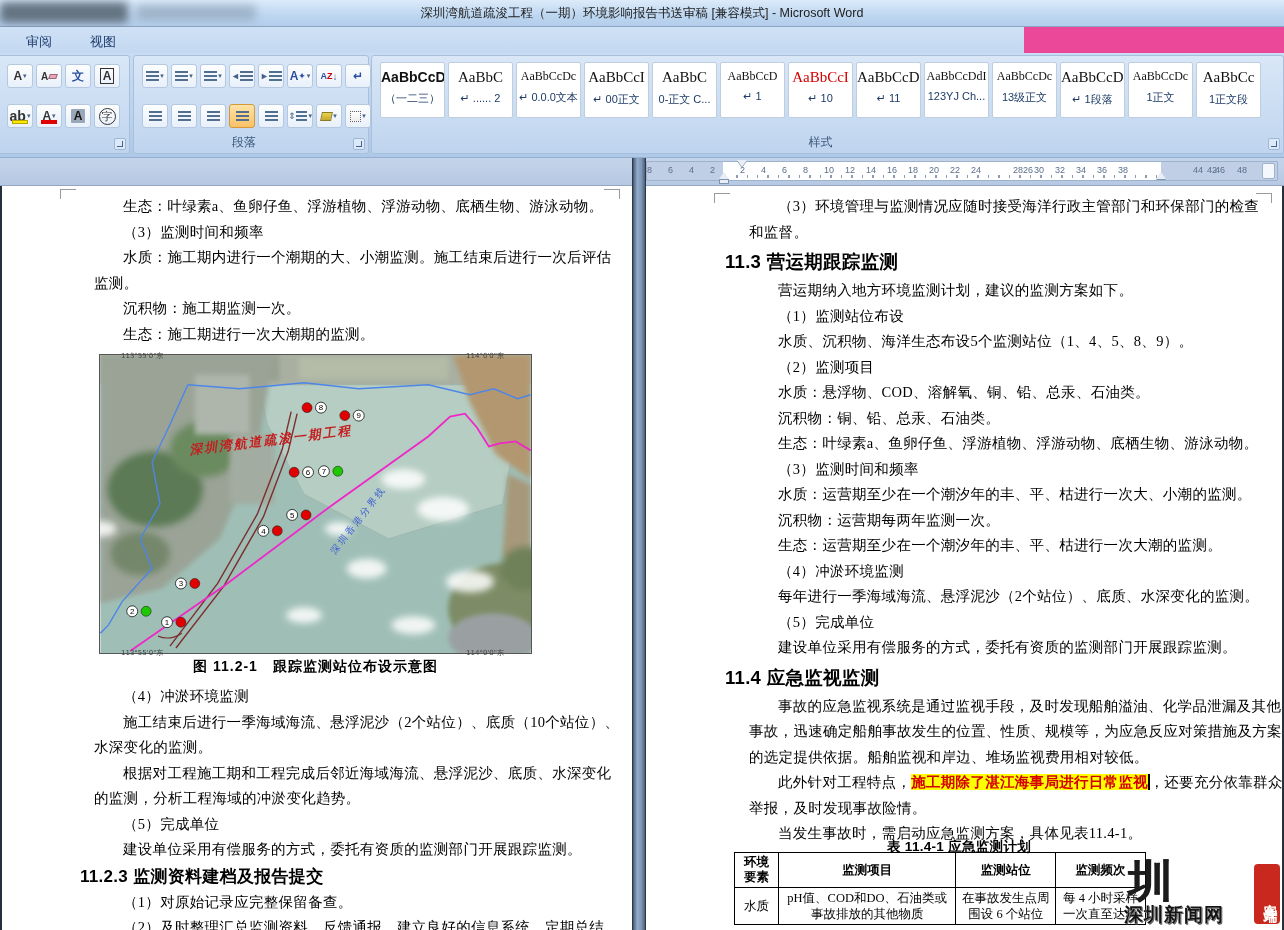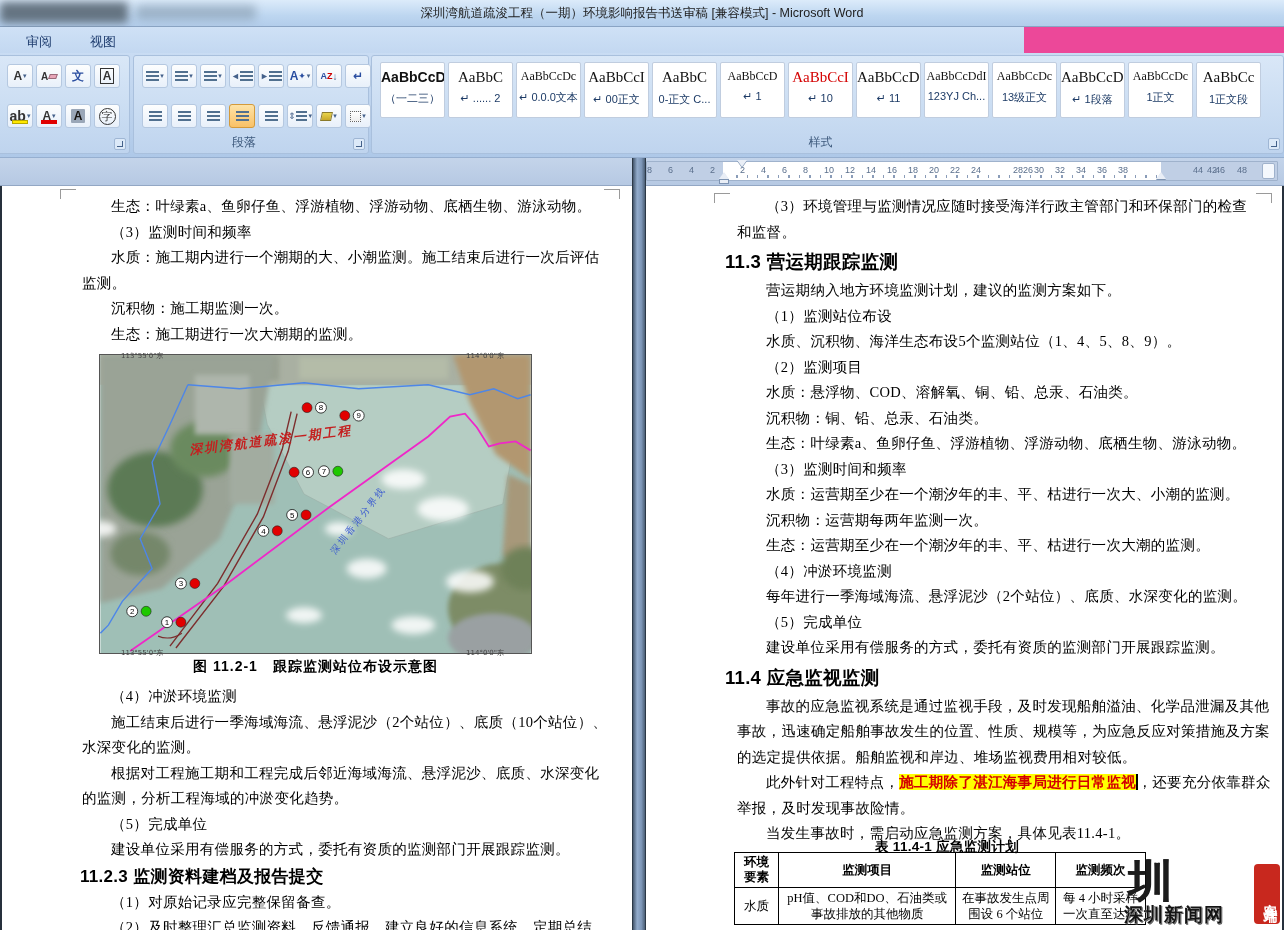--- a/index.html
+++ b/index.html
@@ -103,21 +103,21 @@
 
   .corner { position:absolute; width:16px; height:10px; }
   .corner.tl { border-top:1px solid #9a9a9a; border-left:1px solid #9a9a9a; }
   .corner.tr { border-top:1px solid #9a9a9a; border-right:1px solid #9a9a9a; }
 
   .doc-text { position:absolute;
     font-family:"Liberation Serif","DejaVu Serif",serif; font-size:14.5px; color:#000; }
   #lp-lines1 { left:80px; top:8px; width:540px; }
   #lp-lines2 { left:80px; top:498px; width:540px; }
   #rp-lines  { left:91px; top:8px; width:545px; }
-  .ln { height:25.5px; line-height:25.5px; white-space:nowrap; letter-spacing:.3px; }
+  .ln { height:25.5px; line-height:25.5px; white-space:nowrap; letter-spacing:.3px;margin-left:12px; }
   .ln.ind { padding-left:29px; }
   .ln.hd2 { font-family:"Liberation Sans",sans-serif; font-weight:bold; font-size:18.5px;
     height:33px; line-height:33px; margin-left:-12px; }
   .ln.hd3 { font-family:"Liberation Sans",sans-serif; font-weight:bold; font-size:17px;
     height:27px; line-height:27px; margin-left:-2px; }
   .ln.cap { font-weight:bold; text-align:center; font-family:"Liberation Sans",sans-serif;
     font-size:13.5px; }
   .hl { background:#ffff00; color:#d40000; font-weight:bold; }
   .caret { display:inline-block; width:1.5px; height:16px; background:#000;
     vertical-align:-3px; }

